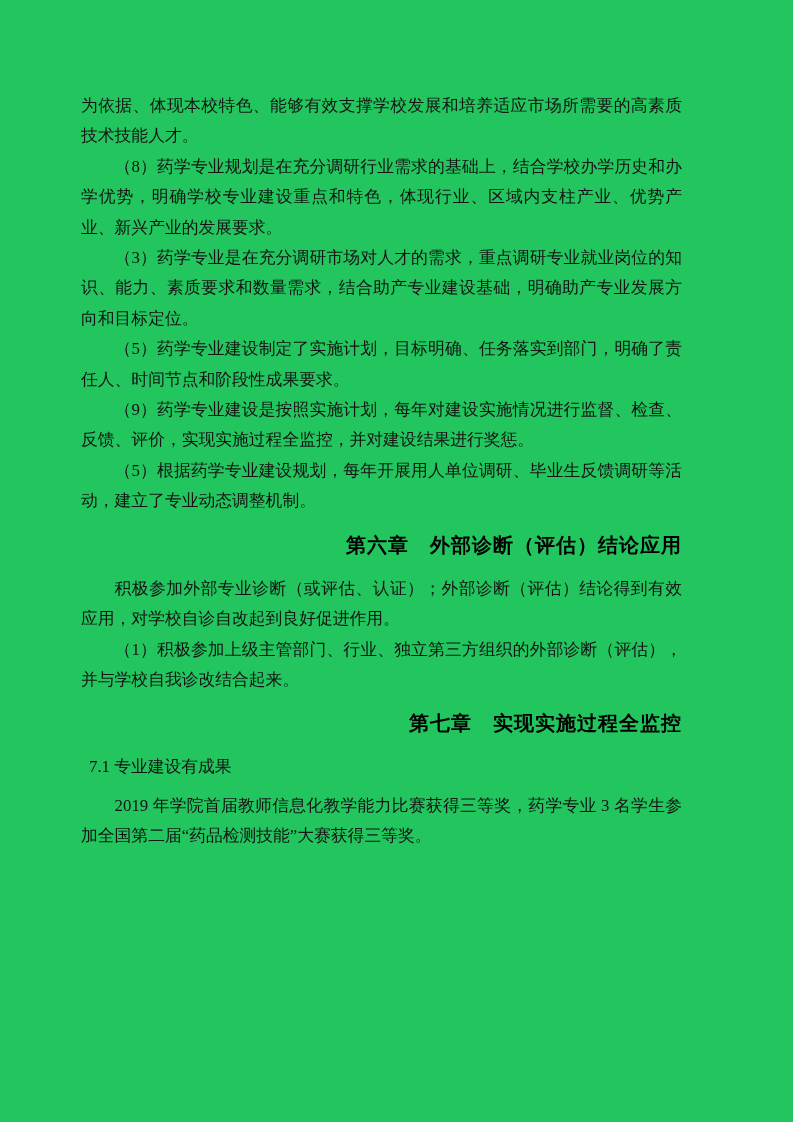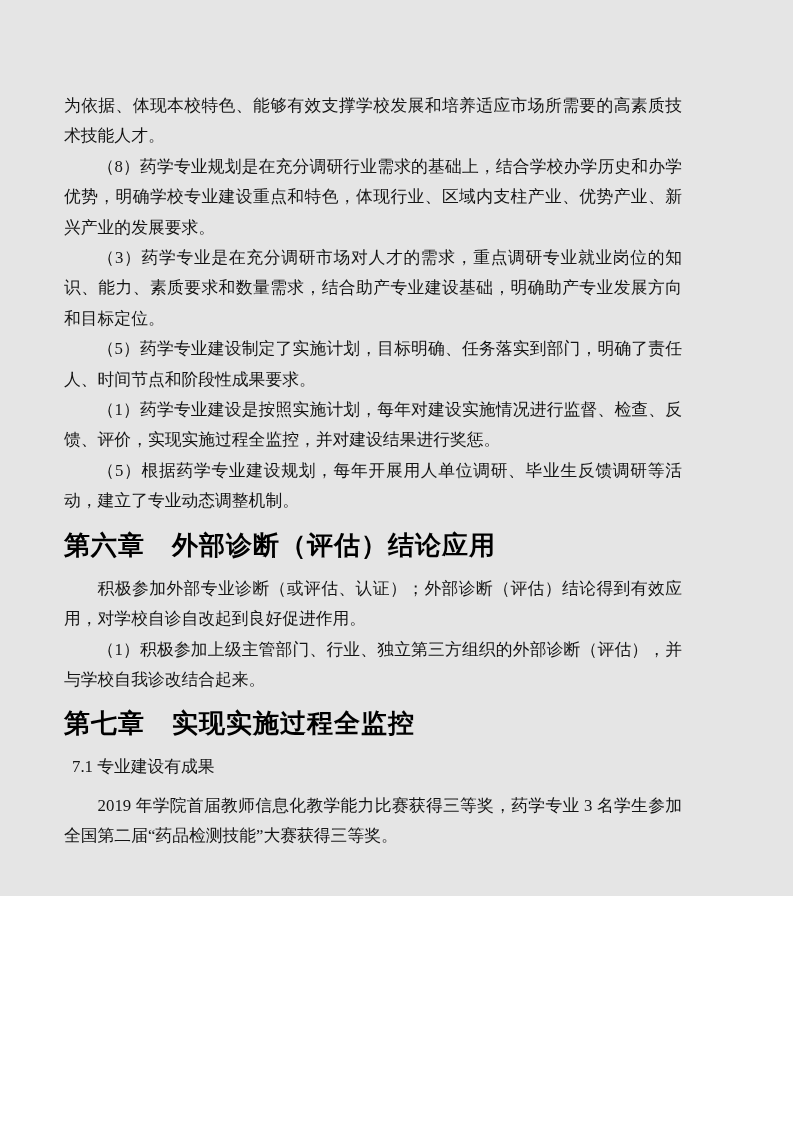--- a/index.html
+++ b/index.html
@@ -3,67 +3,67 @@
 <meta charset="utf-8">
 <style>
   html, body {
     margin: 0;
     padding: 0;
     background: #ffffff;
   }
   .page {
     position: relative;
     width: 793px;
-    height: 896px;
-    background: #e5e5e5;
+    height: 1122px;
+    background: #22c55e;
     box-sizing: border-box;
-    padding: 91px 111px 0 64px;
+    padding: 91px 111px 0 81px;
     font-family: "Liberation Serif", "DejaVu Serif", serif;
     font-size: 16.8px;
     line-height: 30.4px;
     color: #141414;
     overflow: hidden;
   }
   .para {
     margin: 0;
     text-align: justify;
     text-justify: inter-ideograph;
     text-indent: 2em;
   }
   .para.no-indent {
     text-indent: 0;
   }
   .chapter-heading {
     margin: 9px 0 10px 0;
-    text-align: left;
+    text-align: right;
     text-indent: 0;
     font-family: "Liberation Sans", "DejaVu Sans", sans-serif;
     font-weight: 700;
-    font-size: 26px;
+    font-size: 20px;
     line-height: 38px;
     color: #000000;
     letter-spacing: 1px;
   }
   .section-heading {
     margin: 8px;
     text-indent: 0;
     text-align: left;
     font-weight: 400;
   }
 </style>
 </head>
 <body>
 
 <div class="page">
 
   <p class="para no-indent">为依据、体现本校特色、能够有效支撑学校发展和培养适应市场所需要的高素质技术技能人才。</p>
   <p class="para">（8）药学专业规划是在充分调研行业需求的基础上，结合学校办学历史和办学优势，明确学校专业建设重点和特色，体现行业、区域内支柱产业、优势产业、新兴产业的发展要求。</p>
   <p class="para">（3）药学专业是在充分调研市场对人才的需求，重点调研专业就业岗位的知识、能力、素质要求和数量需求，结合助产专业建设基础，明确助产专业发展方向和目标定位。</p>
   <p class="para">（5）药学专业建设制定了实施计划，目标明确、任务落实到部门，明确了责任人、时间节点和阶段性成果要求。</p>
-  <p class="para">（1）药学专业建设是按照实施计划，每年对建设实施情况进行监督、检查、反馈、评价，实现实施过程全监控，并对建设结果进行奖惩。</p>
+  <p class="para">（9）药学专业建设是按照实施计划，每年对建设实施情况进行监督、检查、反馈、评价，实现实施过程全监控，并对建设结果进行奖惩。</p>
   <p class="para">（5）根据药学专业建设规划，每年开展用人单位调研、毕业生反馈调研等活动，建立了专业动态调整机制。</p>
 
   <h2 class="chapter-heading">第六章　外部诊断（评估）结论应用</h2>
 
   <p class="para">积极参加外部专业诊断（或评估、认证）；外部诊断（评估）结论得到有效应用，对学校自诊自改起到良好促进作用。</p>
   <p class="para">（1）积极参加上级主管部门、行业、独立第三方组织的外部诊断（评估），并与学校自我诊改结合起来。</p>
 
   <h2 class="chapter-heading">第七章　实现实施过程全监控</h2>
 
   <p class="para section-heading">7.1 专业建设有成果</p>

